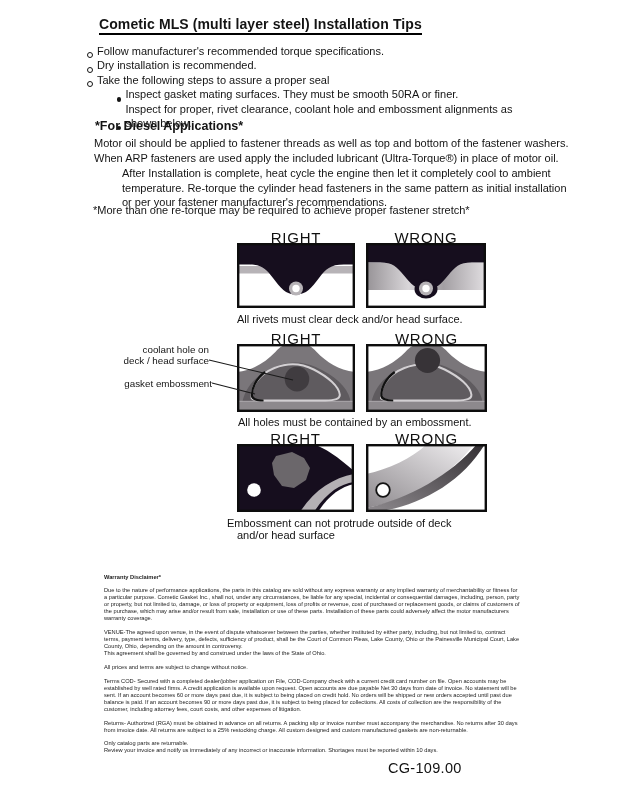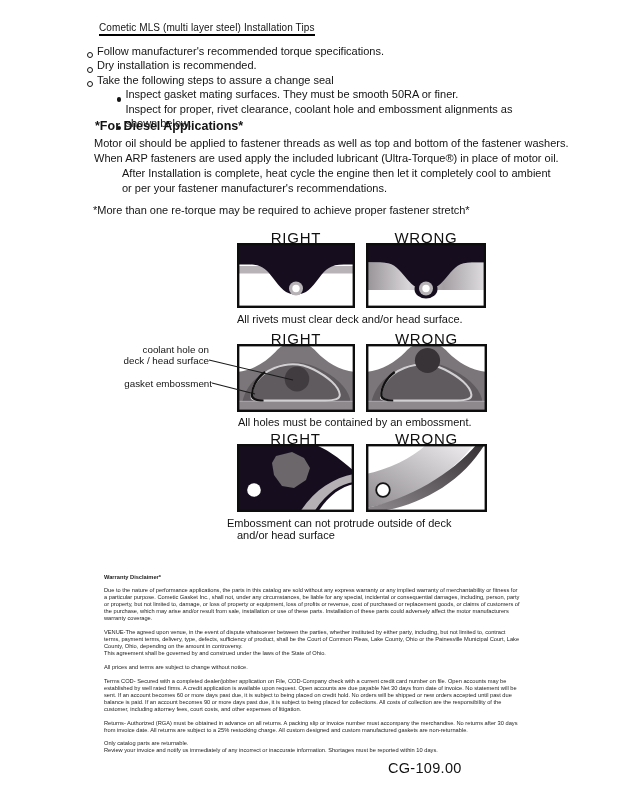--- a/index.html
+++ b/index.html
@@ -2,21 +2,21 @@
 <html><head>
 <meta charset="utf-8">
 <style>
   html,body{margin:0;padding:0;background:#fff;}
   #page{
     position:relative;width:618px;height:800px;background:#ffffff;
     font-family:"Liberation Sans","DejaVu Sans",sans-serif;color:#141414;overflow:hidden;
   }
   .abs{position:absolute;}
   
-  #title{left:99px;top:22px;font-size:10px;font-weight:normal;border-bottom:2px solid #000;padding-bottom:1px;letter-spacing:.1px;}
+  #title{left:99px;top:16px;font-size:14px;font-weight:bold;border-bottom:2px solid #000;padding-bottom:1px;letter-spacing:.1px;}
   
   #tips{left:87px;top:44px;width:460px;font-size:11px;line-height:14.4px;}
   .brow{display:flex;align-items:flex-end;}
   .ring{width:4px;height:4px;border:1.1px solid #141414;border-radius:50%;margin:4.5px 4px 0 0;flex:none;}
   .sub{margin-left:30px;}
   .dot{width:4.4px;height:4.4px;background:#141414;border-radius:50%;margin:4.5px 4px 0 0;flex:none;}
   
   #diesel-h{left:95px;top:119px;font-size:12.5px;font-weight:bold;}
   .bodyline{font-size:11px;line-height:14.6px;}
   #dp1{left:94px;top:136px;}
@@ -47,40 +47,41 @@
     <div class="brow">
       <span class="ring"></span>
       <span>Follow manufacturer's recommended torque specifications.</span>
     </div>
     <div class="brow">
       <span class="ring"></span>
       <span>Dry installation is recommended.</span>
     </div>
     <div class="brow">
       <span class="ring"></span>
-      <span>Take the following steps to assure a change seal</span>
+      <span>Take the following steps to assure a proper seal</span>
     </div>
     <div class="brow sub">
       <span class="dot"></span>
       <span>Inspect gasket mating surfaces.  They must be smooth 50RA or finer.</span>
     </div>
     <div class="brow sub">
       <span class="dot"></span>
       <span>Inspect for proper, rivet clearance, coolant hole and embossment alignments as shown below.</span>
     </div>
   </div>
 
   <div class="abs" id="diesel-h">*For Diesel Applications*</div>
 
   <div class="abs" id="dp1">
     <div class="bodyline">Motor oil should be applied to fastener threads as well as top and bottom of the fastener washers.</div>
     <div class="bodyline">When ARP fasteners are used apply the included lubricant (Ultra-Torque®) in place of motor oil.</div>
   </div>
   <div class="abs" id="dp2">
     <div class="bodyline">After Installation is complete, heat cycle the engine then let it completely cool to ambient</div>
+    <div class="bodyline">temperature. Re-torque the cylinder head fasteners in the same pattern as initial installation</div>
     <div class="bodyline">or per your fastener manufacturer's recommendations.</div>
   </div>
   <div class="abs" id="note">*More than one re-torque may be required to achieve proper fastener stretch*</div>
 
   <div class="abs dlabel" style="left:237px;top:229px;width:118px;">RIGHT</div>
   <div class="abs dlabel" style="left:366px;top:229px;width:120px;">WRONG</div>
 
   <svg class="dbox" style="left:237px;top:243px;" width="118" height="65" viewBox="0 0 118 65">
     <rect width="118" height="65" fill="#ffffff"></rect>
     <rect x="2" y="23" width="114" height="7.5" fill="#b7b3b7"></rect>

